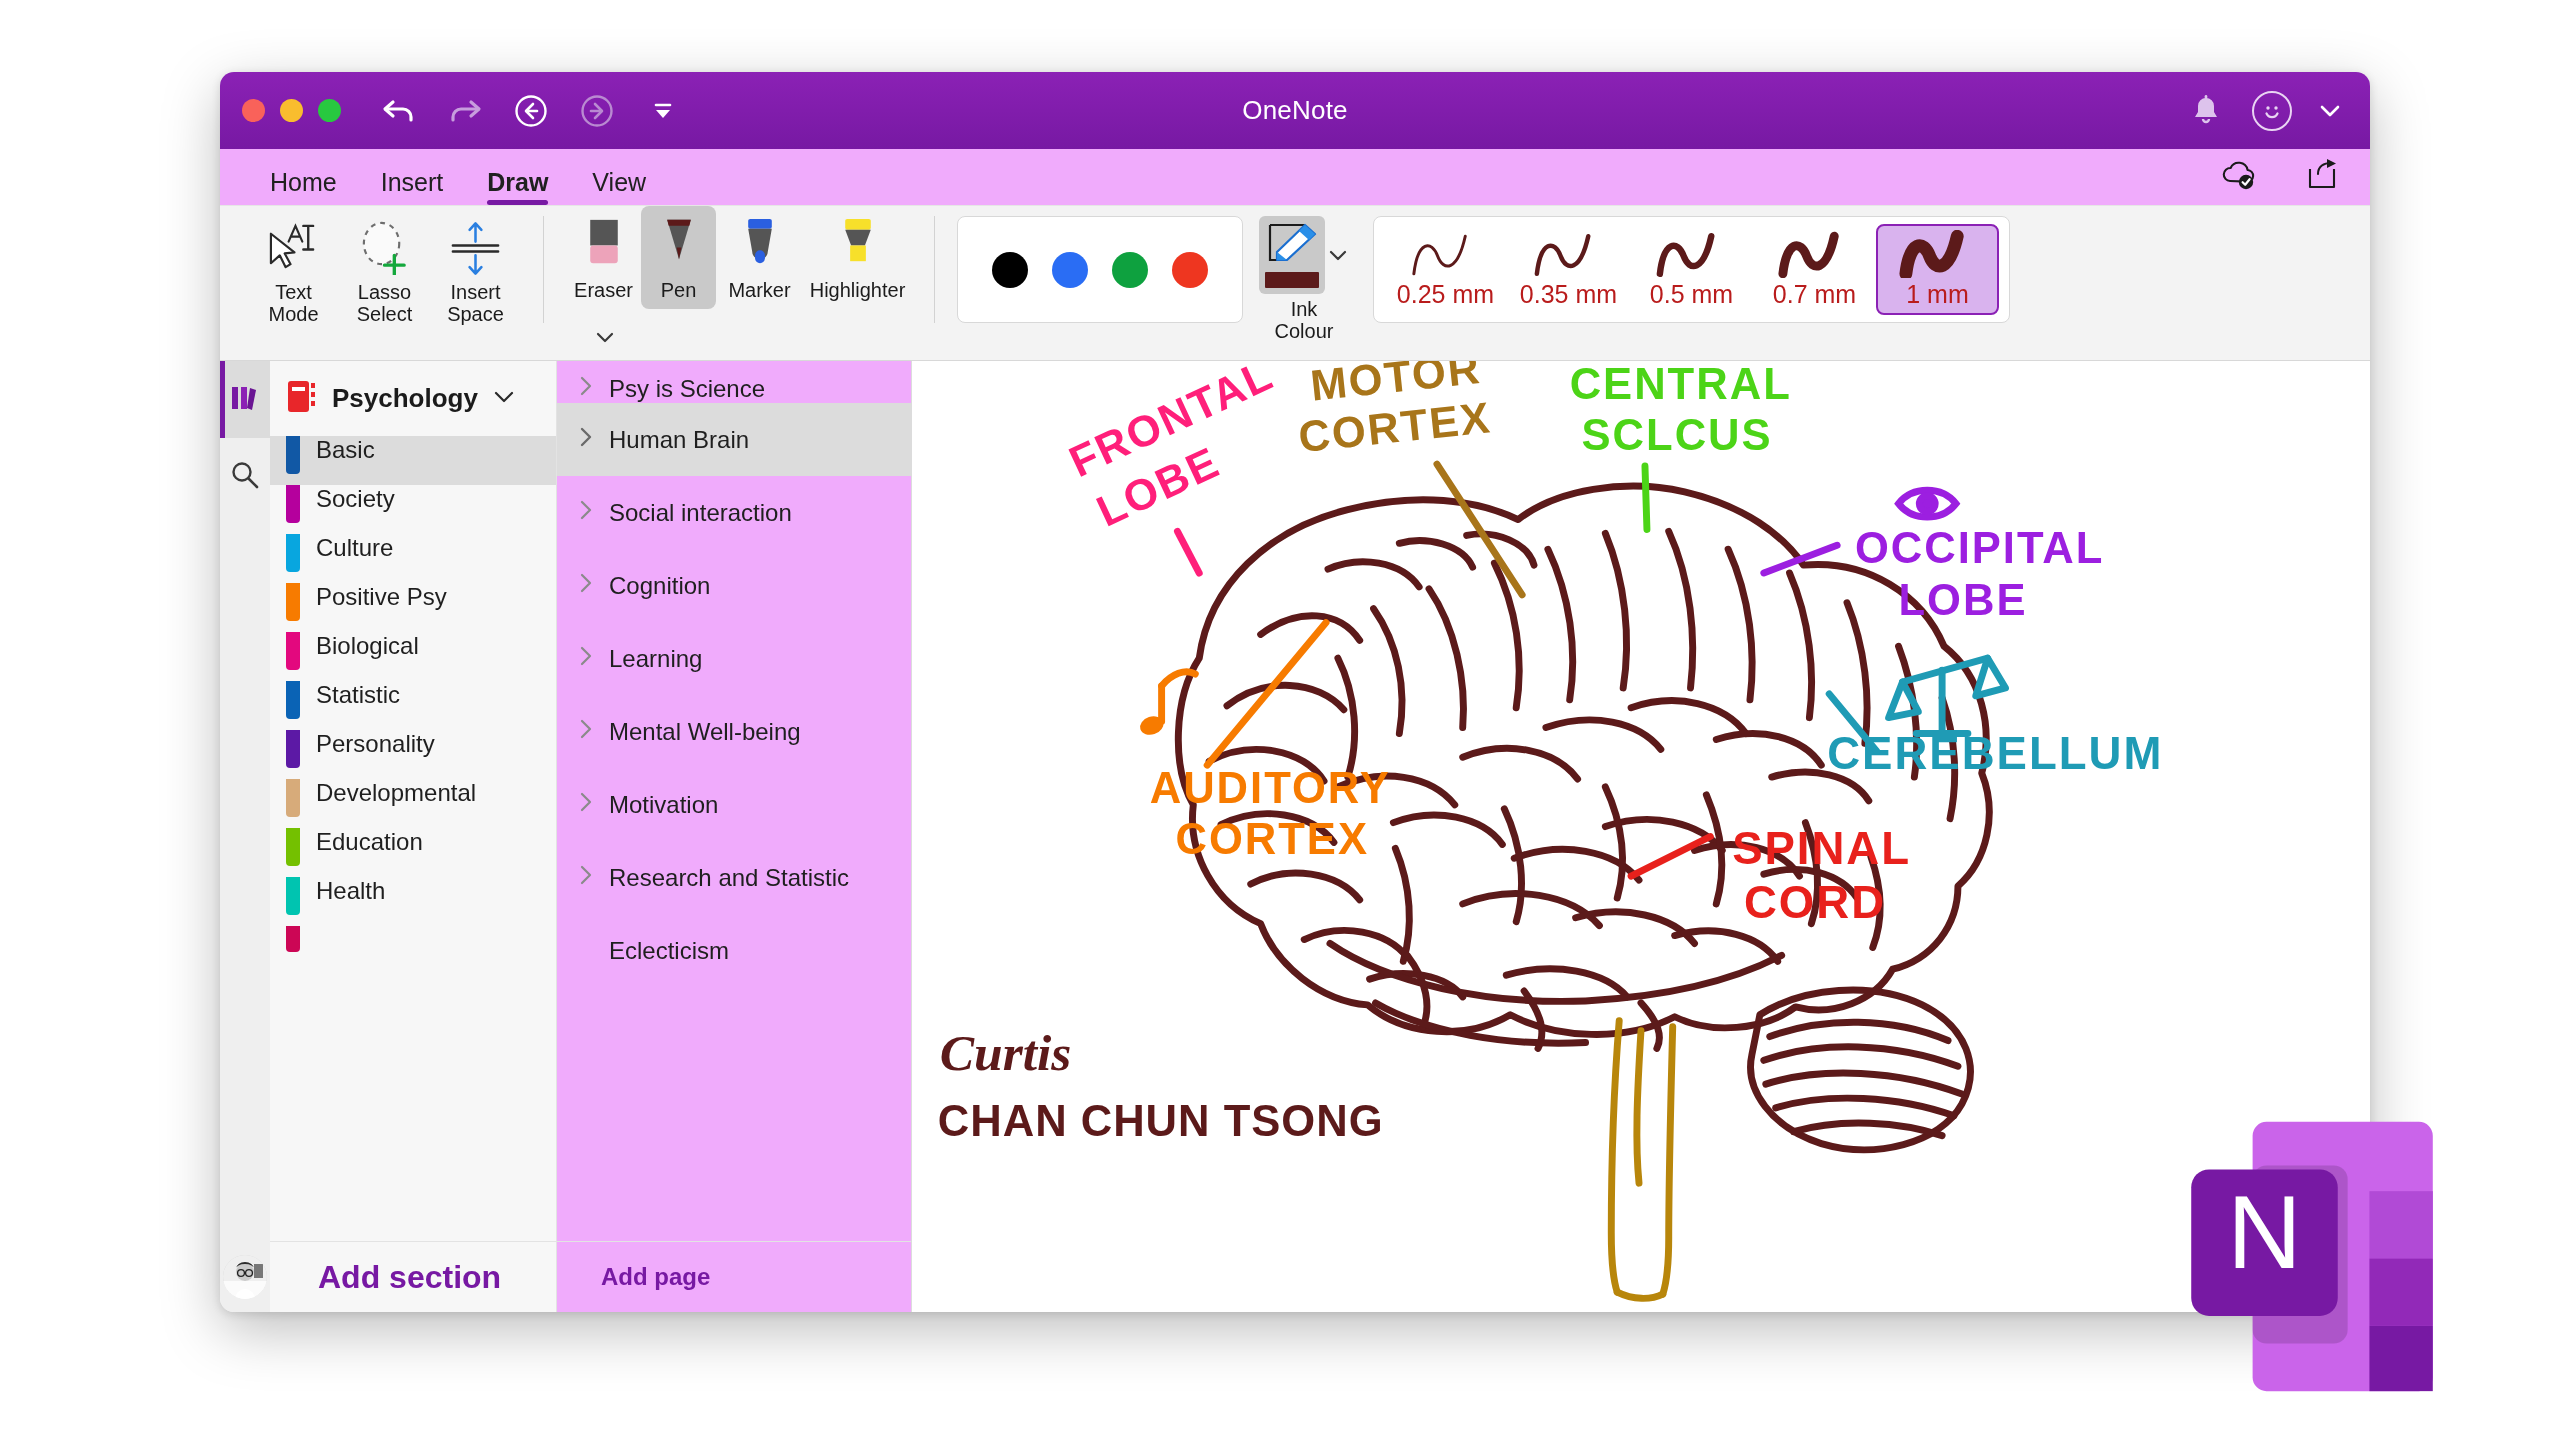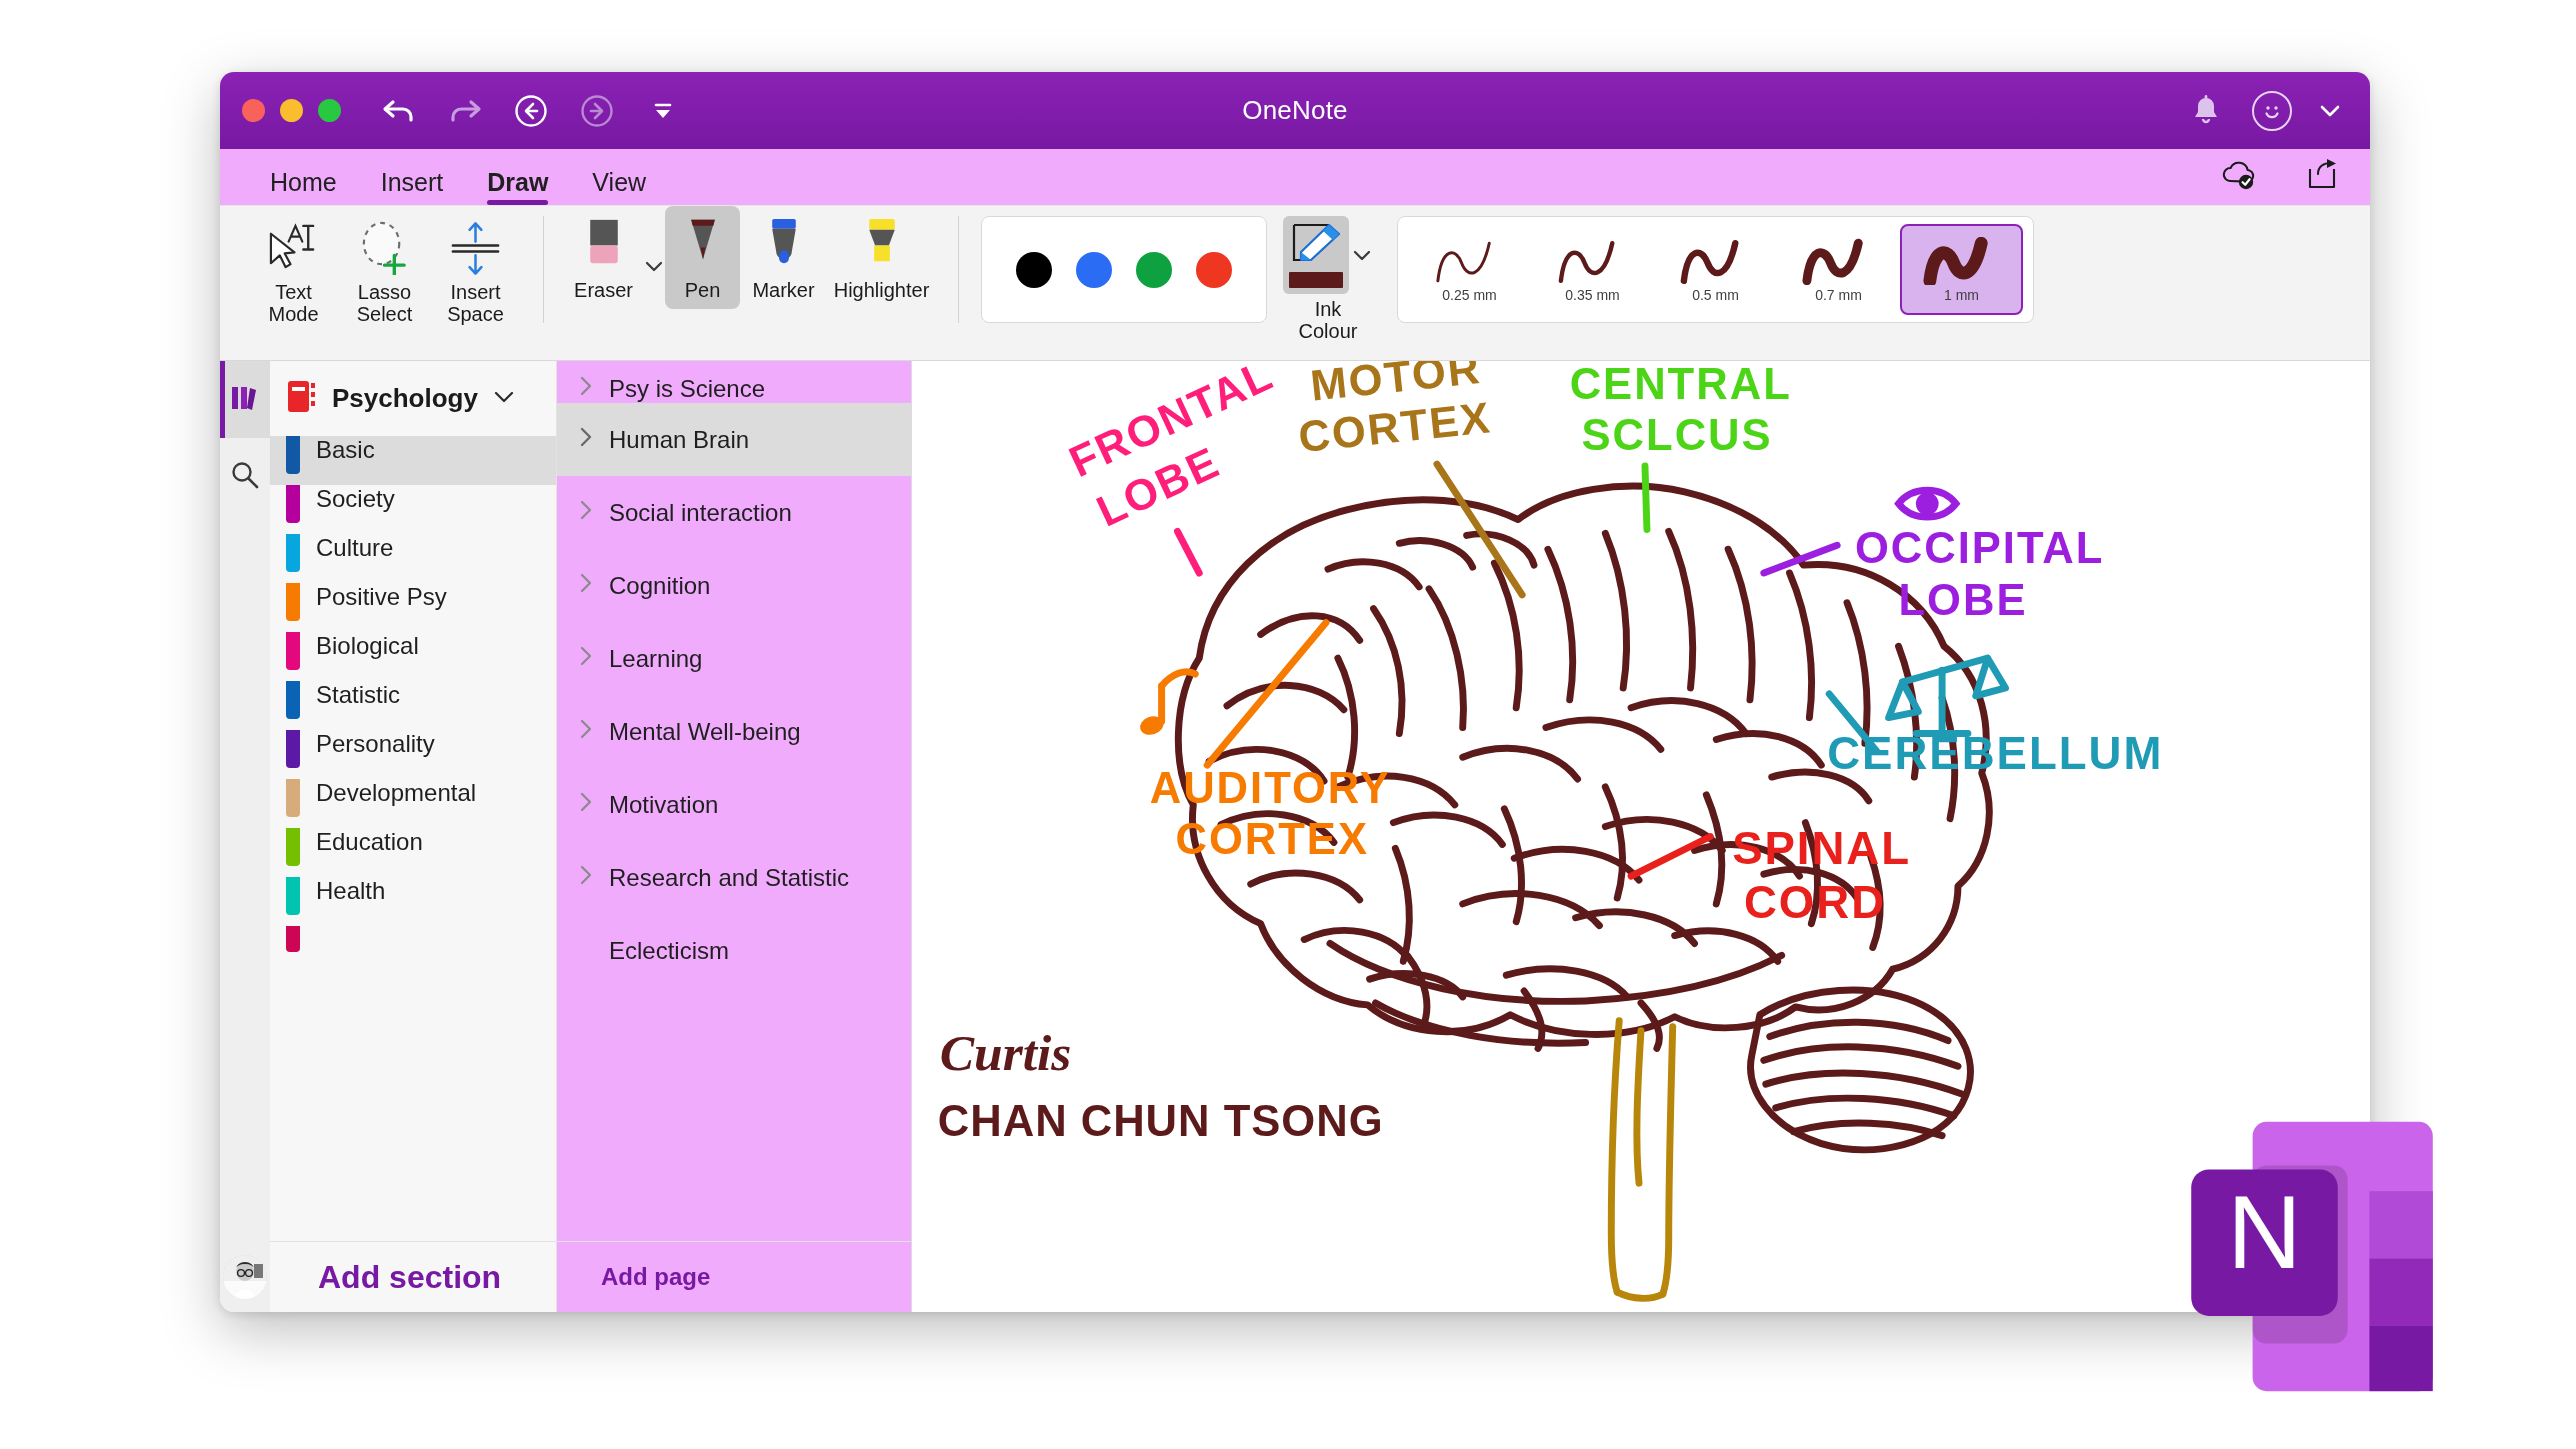--- a/index.html
+++ b/index.html
@@ -84,21 +84,21 @@
     width: 91px; min-height: 119px;
     display:flex; flex-direction:column; align-items:center;
     padding-top: 8px; cursor:pointer; border-radius:6px;
   }
   .tool .glyph { height: 61px; display:flex; align-items:flex-end; justify-content:center; }
   .tool .lbl { font-size: 20px; color:#1b1b1b; text-align:center; line-height:1.12; margin-top:6px; }
 
   .pen-tool { width: 75px; min-height: 103px; padding-top:6px; }
   .pen-tool .glyph { height: 61px; }
   .pen-tool.sel { background:#c9c9c9; border-radius: 8px; }
-  .pen-wrap { display:flex; align-items:flex-start; }
+  .pen-wrap { display:flex; align-items:flex-start;flex-direction:column; }
   .caret-mini { font-size:18px; color:#3a3a3a; align-self:center; margin: 0 2px 0 4px; padding-top:18px; }
 
   .color-box {
     background:#ffffff; border:1px solid #d8d8d8; border-radius: 8px;
     height: 107px; margin-top: 10px;
     display:flex; align-items:center; gap: 24px; padding: 0 34px;
   }
   .swatch { width: 36px; height: 36px; border-radius:50%; cursor:pointer; }
 
   .inkcol {
@@ -114,21 +114,21 @@
   .thick-box {
     background:#ffffff; border:1px solid #d8d8d8; border-radius: 8px;
     height: 107px; margin-top: 10px; margin-left: 24px;
     display:flex; align-items:center; padding: 0 10px;
   }
   .thick {
     width: 123px; height: 91px; display:flex; flex-direction:column;
     align-items:center; justify-content:center; border-radius: 8px; cursor:pointer;
   }
   .thick.sel { background:#d9b3ee; border: 2px solid #8b21b5; }
-  .thick .tl { font-size: 14px; color:#404040; margin-top: 2px; }
+  .thick .tl { font-size: 25px; color:#b91c1c; margin-top: 2px; }
 
   
   .content { display:flex; height: calc(1240px - 77px - 57px - 155px); }
 
   
   .rail { width: 50px; background:#efefef; flex-shrink:0; position:relative; }
   .rail-btn { height: 77px; display:flex; align-items:center; justify-content:center; cursor:pointer; position:relative; }
   .rail-btn.active { background:#dcdcdc; }
   .rail-btn.active::before { content:""; position:absolute; left:0; top:0; bottom:0; width:5px; background:#7719a3; }
 

